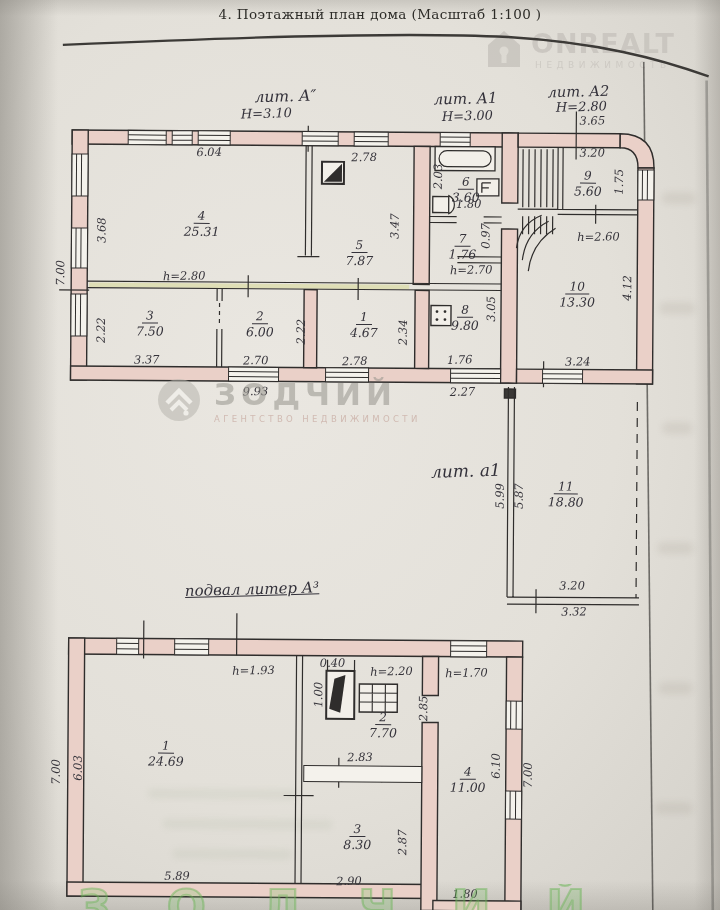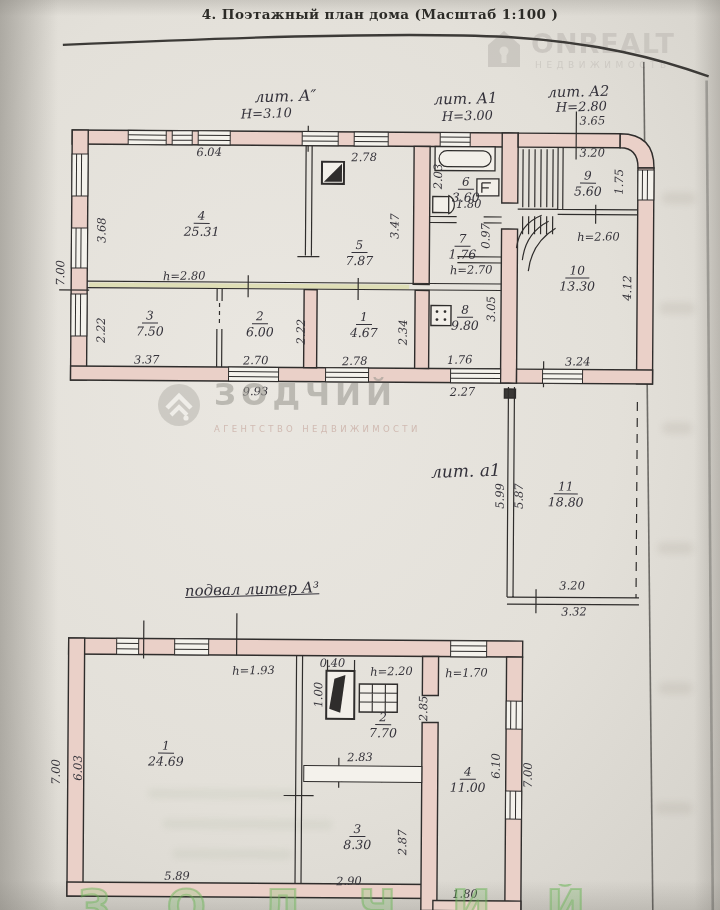--- a/index.html
+++ b/index.html
@@ -5,35 +5,35 @@
   html,body{margin:0;padding:0;background:#c2bfb9;}
   .page{position:relative;width:720px;height:910px;overflow:hidden;
     font-family:"DejaVu Serif",serif;color:#2f2d33;
     background:
       linear-gradient(90deg, rgba(130,127,120,.55), rgba(130,127,120,0) 58px),
       linear-gradient(270deg, rgba(145,141,134,.45), rgba(145,141,134,0) 26px),
       linear-gradient(180deg, rgba(155,152,145,.35), rgba(155,152,145,0) 16px),
       linear-gradient(0deg, rgba(120,117,110,.25), rgba(120,117,110,0) 30px),
       radial-gradient(ellipse at 38% 42%, #eae7e1 0%, #e3e0d9 55%, #d3d0c9 100%);}
   .hdr{position:absolute;left:150px;top:6px;width:460px;text-align:center;
-    font-weight:bold;font-size:13.5px;letter-spacing:.4px;color:#2c2b27;}
+    font-weight:normal;font-size:13.5px;letter-spacing:.4px;color:#2c2b27;}
   
   .wm-onrealt{position:absolute;left:486px;top:28px;display:flex;align-items:center;gap:9px;opacity:.85;}
   .wm-onrealt .txt{display:flex;flex-direction:column;align-items:center;}
   .wm-onrealt .brand{font-family:"DejaVu Sans",sans-serif;font-weight:800;font-size:27px;
     letter-spacing:1px;color:#c8c4be;}
   .wm-onrealt .tag{font-family:"DejaVu Sans",sans-serif;font-size:9px;letter-spacing:4.5px;
     color:#cbc7c1;margin-top:1px;}
   .wm-zod{position:absolute;left:156px;top:376px;display:flex;align-items:center;gap:12px;
     filter:blur(.3px);}
   .wm-zod .txt{display:flex;flex-direction:column;}
   .wm-zod .brand{font-family:"DejaVu Sans",sans-serif;font-weight:800;font-size:31px;
     letter-spacing:5px;color:rgba(150,147,140,.55);}
   .wm-zod .tag{font-family:"DejaVu Sans",sans-serif;font-size:8.5px;letter-spacing:3.4px;
-    color:rgba(193,160,150,.62);margin-top:12px;}
+    color:rgba(193,160,150,.62);margin-top:2px;}
   .wm-green{position:absolute;left:78px;top:884px;width:620px;height:26px;overflow:hidden;
     font-family:"DejaVu Sans",sans-serif;font-weight:800;font-size:46px;letter-spacing:56px;
     line-height:46px;color:rgba(130,195,110,.28);-webkit-text-stroke:2.2px rgba(105,180,85,.45);
     filter:blur(.6px);}
   
   #plan-wrap{position:absolute;inset:0;transform:rotate(.4deg);transform-origin:360px 455px;}
   #plan-svg{position:absolute;left:0;top:0;}
   #labels-layer{position:absolute;inset:0;pointer-events:none;}
   .dim-label{position:absolute;white-space:nowrap;font-style:italic;font-size:11.5px;
     color:#35333a;transform:translate(-50%,-50%) rotate(-1.5deg);}
@@ -248,21 +248,21 @@
     <div id="labels-layer">
         <div class="room-label" style="left: 200px; top: 206px;"><span class="r-num">4</span><span class="r-area">25.31</span></div>
         <div class="room-label" style="left: 358px; top: 234px;"><span class="r-num">5</span><span class="r-area">7.87</span></div>
         <div class="room-label" style="left: 464px; top: 170px;"><span class="r-num">6</span><span class="r-area">3.60</span></div>
         <div class="room-label" style="left: 461px; top: 227px;"><span class="r-num">7</span><span class="r-area">1.76</span></div>
         <div class="room-label" style="left: 464px; top: 298px;"><span class="r-num">8</span><span class="r-area">9.80</span></div>
         <div class="room-label" style="left: 149px; top: 306px;"><span class="r-num">3</span><span class="r-area">7.50</span></div>
         <div class="room-label" style="left: 259px; top: 306px;"><span class="r-num">2</span><span class="r-area">6.00</span></div>
         <div class="room-label" style="left: 363px; top: 306px;"><span class="r-num">1</span><span class="r-area">4.67</span></div>
         <div class="room-label" style="left: 586px; top: 163px;"><span class="r-num">9</span><span class="r-area">5.60</span></div>
-        <div class="room-label" style="left: 576px; top: 258px;"><span class="r-num">10</span><span class="r-area">13.30</span></div>
+        <div class="room-label" style="left: 576px; top: 274px;"><span class="r-num">10</span><span class="r-area">13.30</span></div>
         <div class="room-label" style="left: 566px; top: 474px;"><span class="r-num">11</span><span class="r-area">18.80</span></div>
         <div class="dim-label" style="left: 207px; top: 153px;">6.04</div>
         <div class="dim-label" style="left: 362px; top: 157px;">2.78</div>
         <div class="dim-label rot" style="left: 100px; top: 232px;">3.68</div>
         <div class="dim-label rot" style="left: 59px; top: 275px;">7.00</div>
         <div class="dim-label" style="left: 183px; top: 277px;">h=2.80</div>
         <div class="dim-label rot" style="left: 393px; top: 226px;">3.47</div>
         <div class="dim-label rot" style="left: 436px; top: 176px;">2.03</div>
         <div class="dim-label" style="left: 467px; top: 203px;">1.80</div>
         <div class="dim-label rot" style="left: 484px; top: 235px;">0.97</div>

